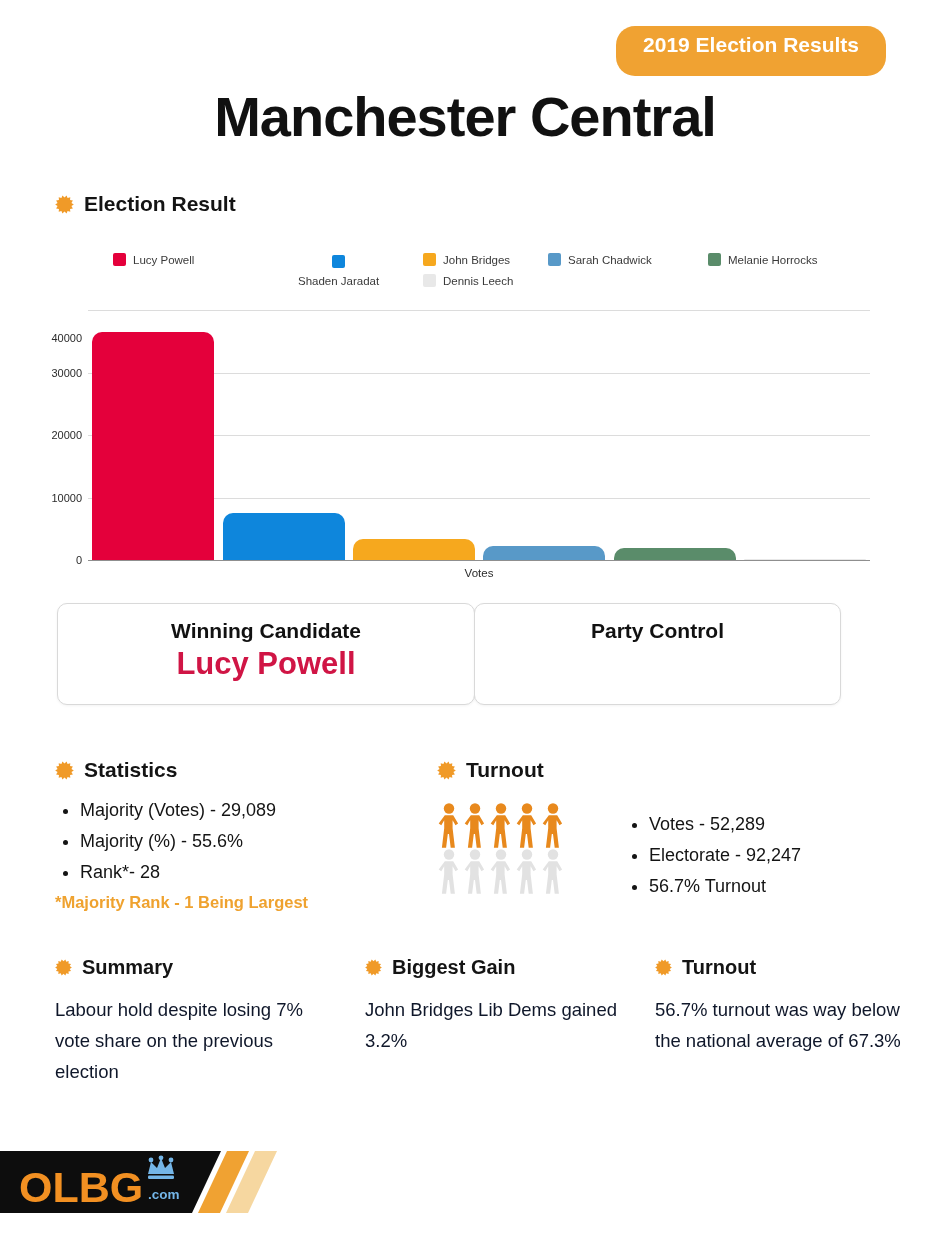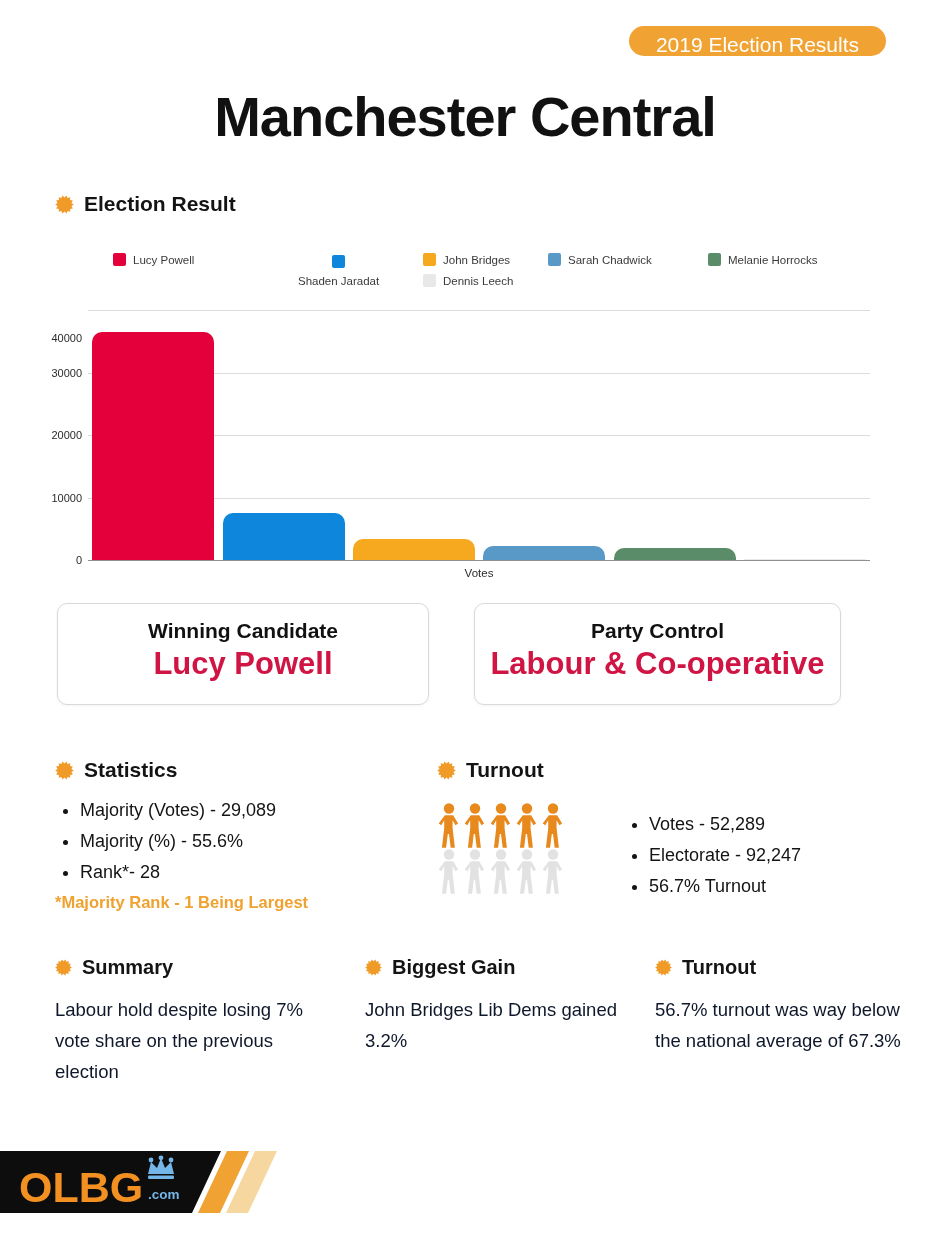--- a/index.html
+++ b/index.html
@@ -1,23 +1,23 @@
 <!DOCTYPE html>
 <html><head>
 <meta charset="utf-8">
 <style>
   * { box-sizing: border-box; }
   html,body { margin:0; padding:0; background:#ffffff; }
   body { font-family:"Liberation Sans", sans-serif; }
   .page { position:relative; width:930px; height:1250px; background:#fff; overflow:hidden; }
 
   
-  .badge { position:absolute; top:26px; right:44px; height:30px; line-height:38px;
+  .badge { position:absolute; top:26px; right:44px; height:50px; line-height:38px;
            padding:0 27px; background:#F0A232; border-radius:19px; color:#fff;
-           font-weight:normal; font-size:21px; }
+           font-weight:bold; font-size:21px; }
 
   
   .title { position:absolute; top:84px; left:0; width:100%; margin:0; text-align:center;
            font-size:56px; font-weight:800; color:#111; letter-spacing:-1px; }
 
   
   .section-head { position:absolute; display:flex; align-items:center; gap:10px;
                   font-size:21px; font-weight:bold; color:#141414; }
   .section-head .star { flex:0 0 auto; }
   #head-election { top:192px; left:55px; }
@@ -35,21 +35,21 @@
   #chart { position:absolute; top:296px; left:40px; width:850px; height:290px; }
   .gridline { position:absolute; height:1px; background:#dcdcdc; }
   .gridline.zero { background:#8f8f8f; }
   .ytick { position:absolute; left:0; width:42px; text-align:right; font-size:11px; color:#2b2b2b; }
   .bar { position:absolute; border-radius:10px 10px 0 0; }
   .xlabel { position:absolute; text-align:center; font-size:11.5px; color:#2b2b2b; }
 
   
   .card { position:absolute; top:603px; height:102px; background:#fff; text-align:center;
           border:1px solid #d9d9d9; border-radius:10px; box-shadow:0 1px 3px rgba(0,0,0,.05); }
-  #card-winning { left:57px;  width:372px; }
+  #card-winning { left:57px;  width:418px; }
   #card-party   { left:474px; width:367px; }
   .card-label { margin-top:15px; font-size:21px; font-weight:bold; color:#111; }
   .card-value { margin-top:3px; font-size:31px; font-weight:bold; color:#D01545; }
 
   
   .bullets { margin:0; padding-left:25px; font-size:18px; color:#141414; }
   .bullets li { margin-bottom:10px; line-height:21px; }
 
   #stats-block { position:absolute; top:800px; left:55px; width:345px; }
   .note { margin-top:4px; font-size:16.5px; font-weight:bold; color:#EFA22F; }
@@ -128,21 +128,20 @@
       <div class="bar" title="Dennis Leech" style="left: 703.833px; width: 122px; top: 263px; height: 1px; background: rgb(232, 232, 232);"></div>
       <div class="xlabel" style="left: 48px; width: 782px; top: 271px;">Votes</div>
     </div>
 
   <div class="card" id="card-winning">
     <div class="card-label">Winning Candidate</div>
     <div class="card-value">Lucy Powell</div>
   </div>
   <div class="card" id="card-party">
     <div class="card-label">Party Control</div>
-    <div class="card-value">Labour &amp; Co-operative</div>
   </div>
 
   <div class="section-head" id="head-stats">
     <svg class="star" width="19" height="19" viewBox="0 0 19 19">
         <polygon points="18.80,9.50 16.42,11.08 17.88,13.54 15.05,13.93 15.30,16.77 12.58,15.90 11.57,18.57 9.50,16.60 7.43,18.57 6.42,15.90 3.70,16.77 3.95,13.93 1.12,13.54 2.58,11.08 0.20,9.50 2.58,7.92 1.12,5.46 3.95,5.07 3.70,2.23 6.42,3.10 7.43,0.43 9.50,2.40 11.57,0.43 12.58,3.10 15.30,2.23 15.05,5.07 17.88,5.46 16.42,7.92" fill="#F09A28"></polygon>
       </svg>
     <span>Statistics</span>
   </div>
   <div id="stats-block">
     <ul class="bullets">

